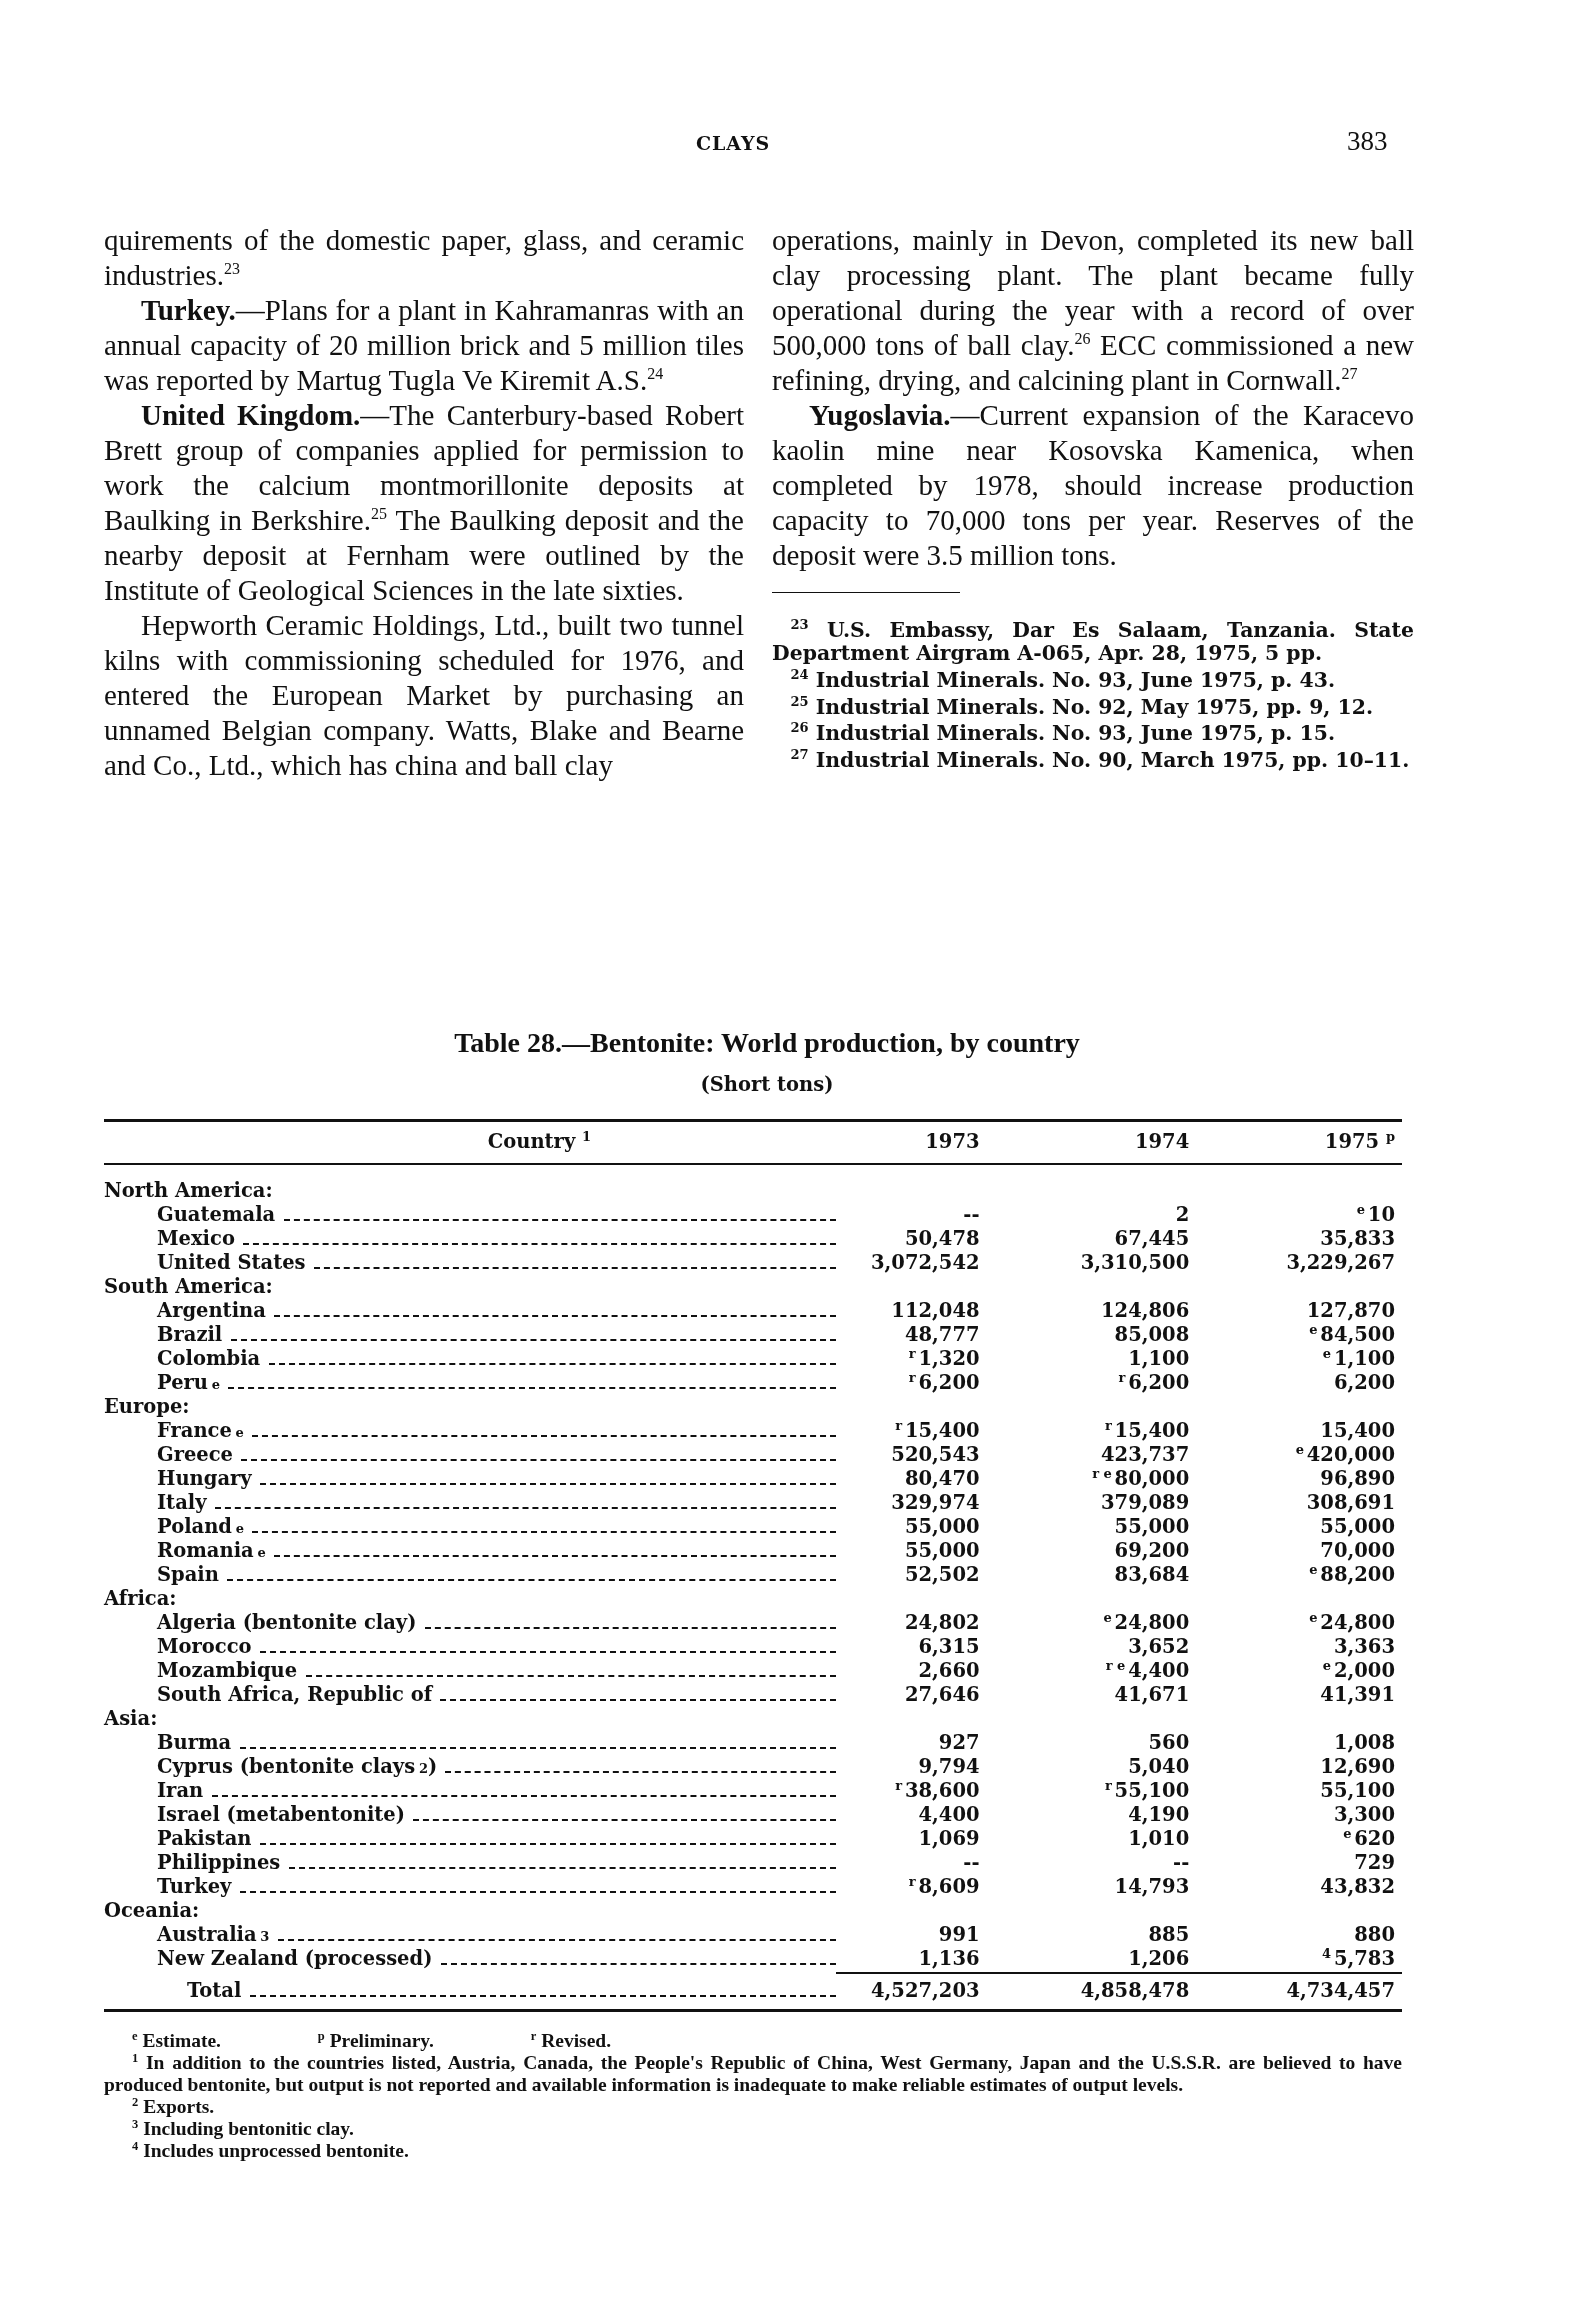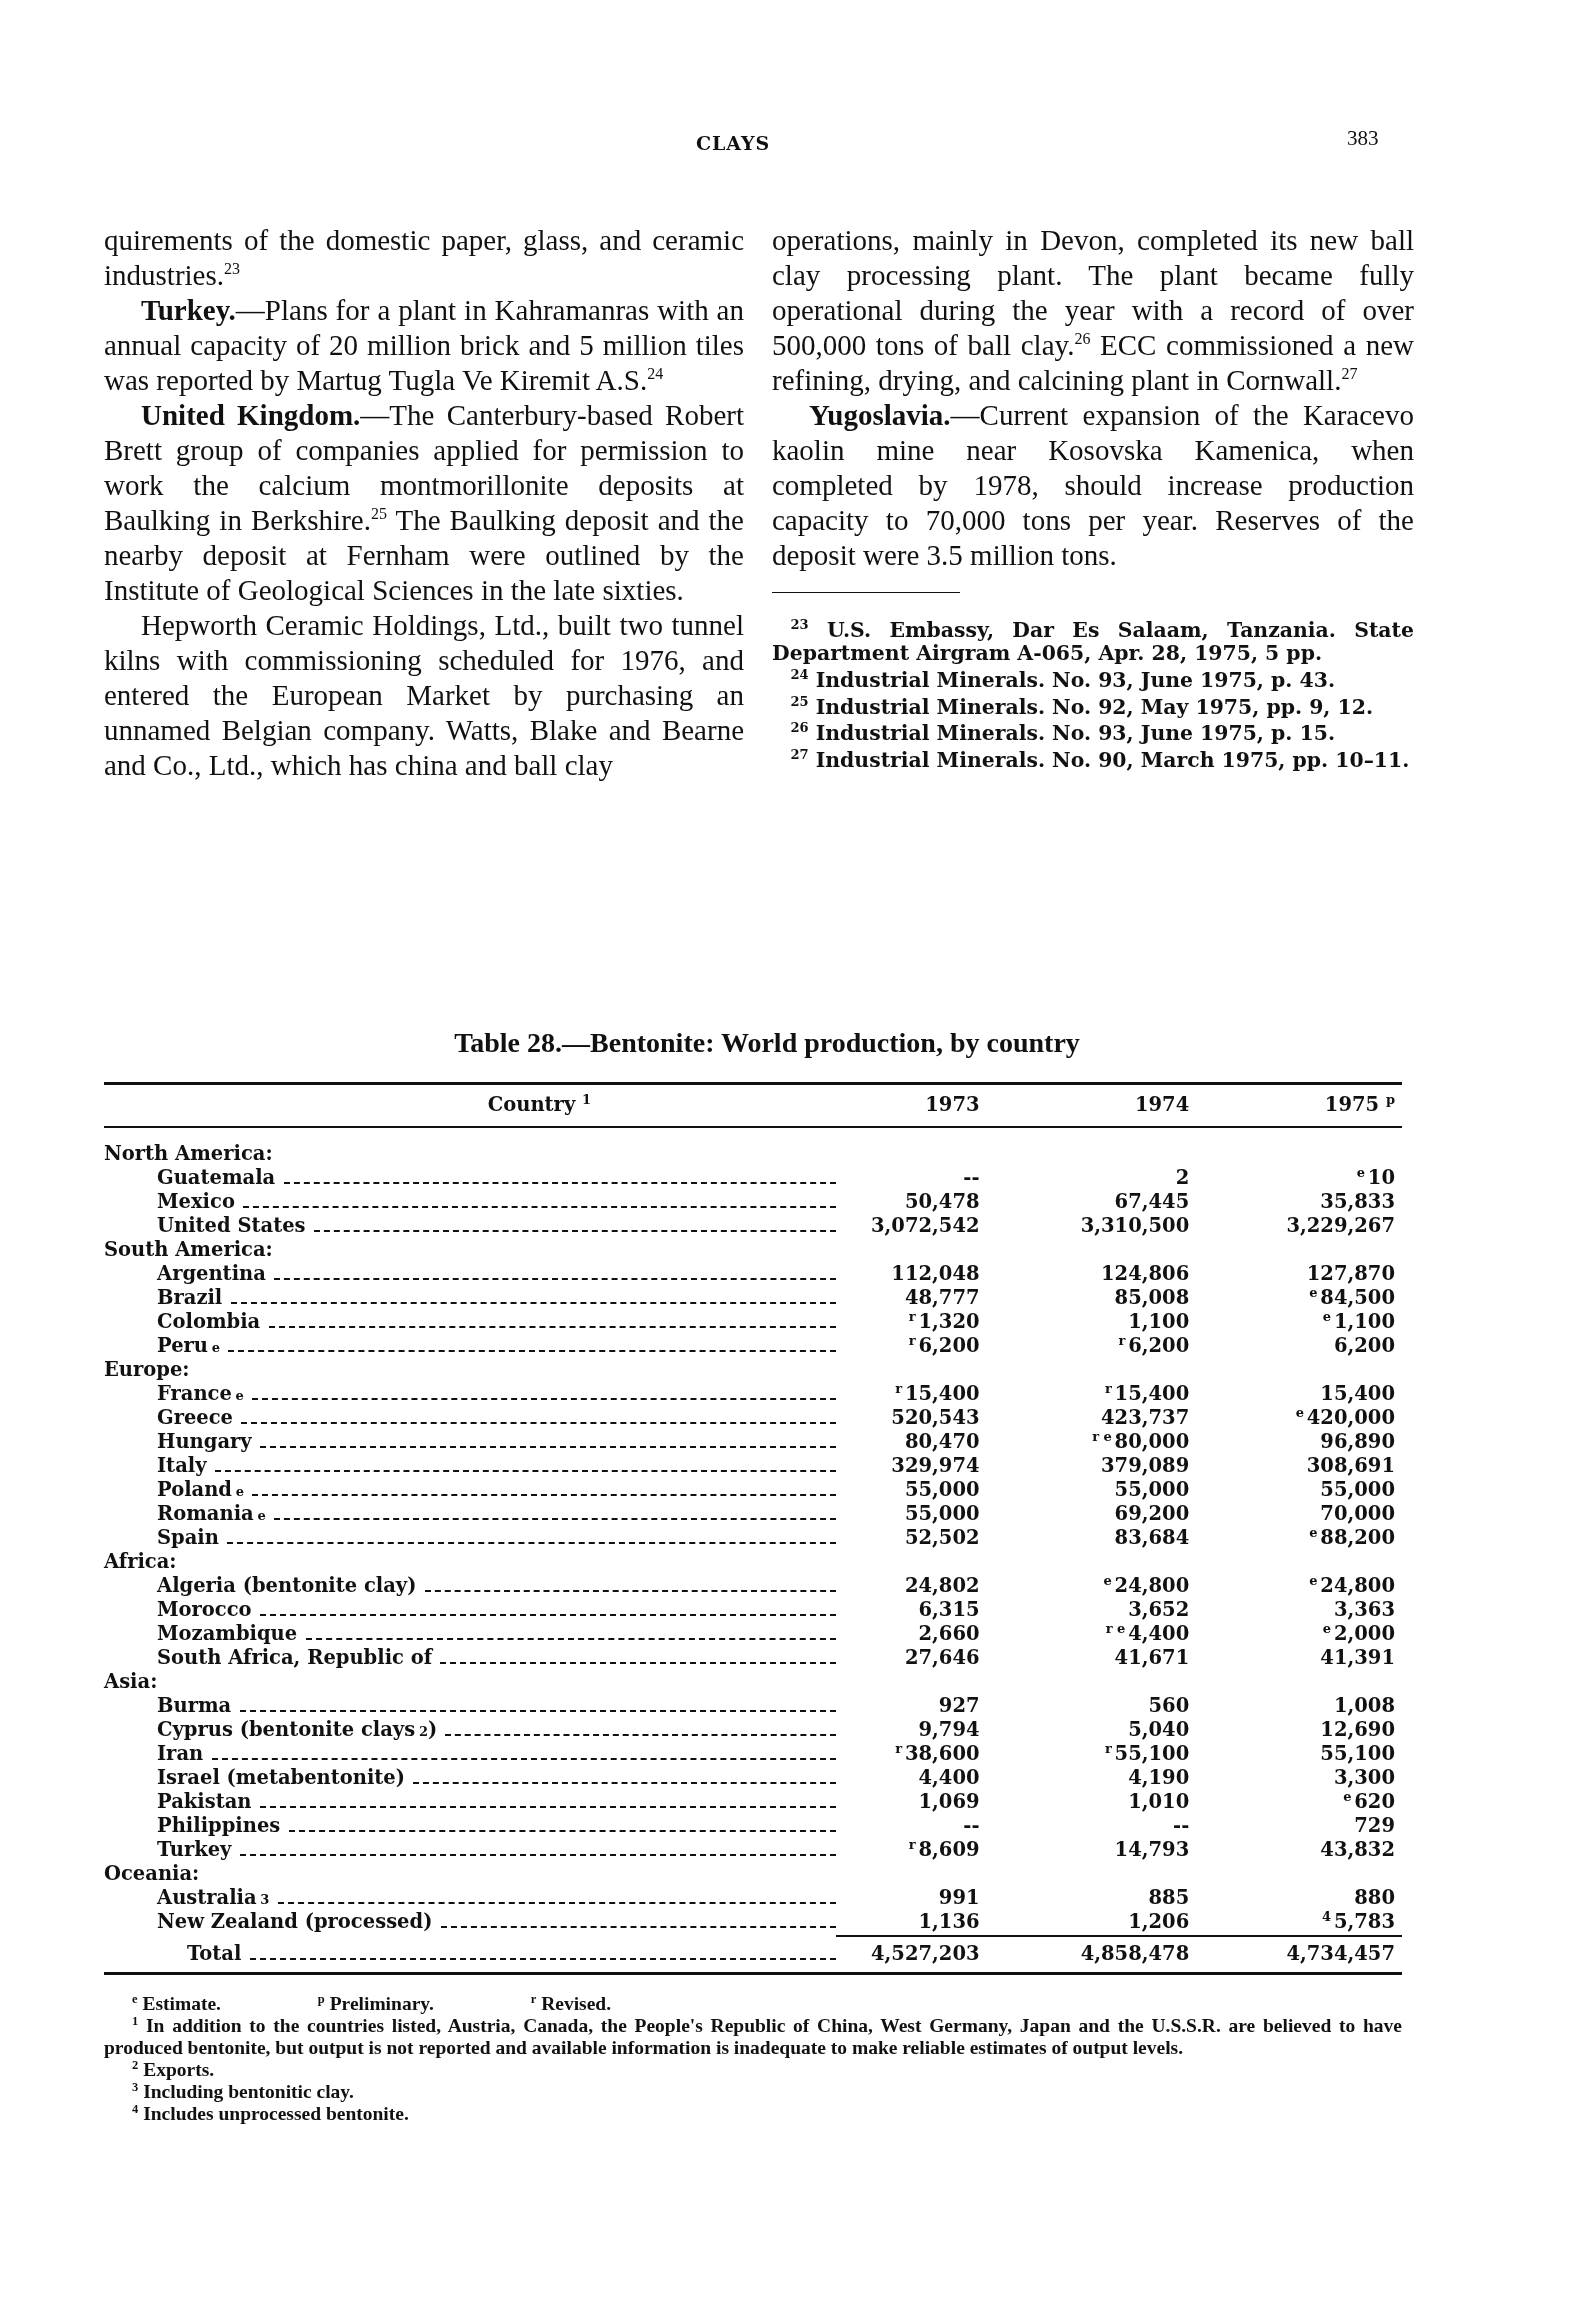--- a/index.html
+++ b/index.html
@@ -1,21 +1,21 @@
 <!DOCTYPE html>
 <html style="font-size:7.4px"><head>
   <meta charset="utf-8">
   <style>
     html, body { margin: 0; padding: 0; background: #ffffff; }
     body { width: 1576px; height: 2536px; position: relative; color: #111; overflow: hidden; }
     .page { position: absolute; left: 0; top: 0; width: 1576px; height: 2536px; }
 
     
     .running-head { position: absolute; top: 132px; left: 696px; font-family: "DejaVu Serif", serif; font-weight: bold; font-size: 19px; letter-spacing: 0.9px; }
-    .page-number { position: absolute; top: 126px; left: 1347px; font-family: "Liberation Serif", serif; font-size: 21px; }
+    .page-number { position: absolute; top: 126px; left: 1347px; font-family: "Liberation Serif", serif; font-size: 27px; }
 
     
     .col { position: absolute; top: 223px; width: 640px; font-family: "Liberation Serif", serif; font-size: 29px; line-height: 35px; text-align: justify; }
     .col-left { left: 104px; }
     .col-right { left: 772px; width: 642px; }
     .col p { margin: 0; }
     .col p.indent { text-indent: 37px; }
     .col b { font-weight: bold; }
     .col sup { font-size: 16px; line-height: 0; vertical-align: super; }
 
@@ -83,20 +83,21 @@
       <p><sup>23</sup> <span>U.S. Embassy, Dar Es Salaam, Tanzania. State Department Airgram A-065, Apr. 28, 1975, 5 pp.</span></p>
       <p><sup>24</sup> <span>Industrial Minerals. No. 93, June 1975, p. 43.</span></p>
       <p><sup>25</sup> <span>Industrial Minerals. No. 92, May 1975, pp. 9, 12.</span></p>
       <p><sup>26</sup> <span>Industrial Minerals. No. 93, June 1975, p. 15.</span></p>
       <p><sup>27</sup> <span>Industrial Minerals. No. 90, March 1975, pp. 10–11.</span></p>
     </div>
   </div>
 
   <div class="table-block">
     <div class="table-title">Table 28.—Bentonite:  World production, by country</div>
+    <div class="table-unit">(Short tons)</div>
     <div class="rule-thick rule-top"></div>
     <table class="data">
       <thead>
         <tr>
           <th class="country-h"><span>Country</span> <span class="sup-note">1</span></th>
           <th class="year-h" style="padding-right:74px">1973</th>
           <th class="year-h" style="padding-right:70px">1974</th>
           <th class="year-h" style="padding-right:7px"><span>1975</span> <span class="sup-note">p</span></th>
         </tr>
       </thead>

